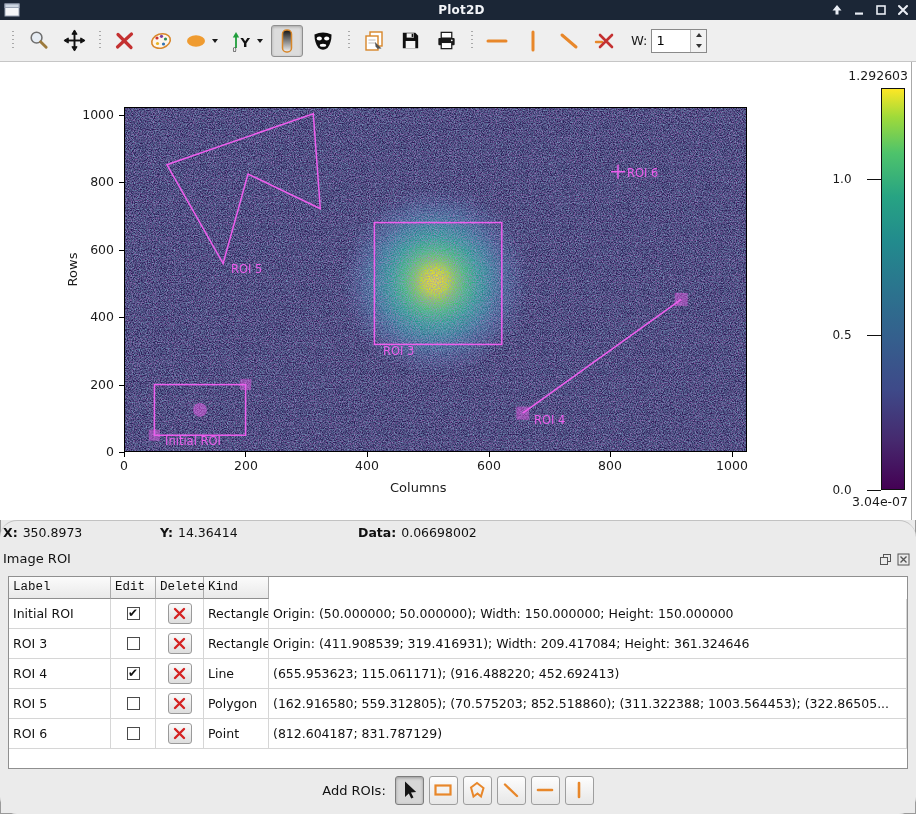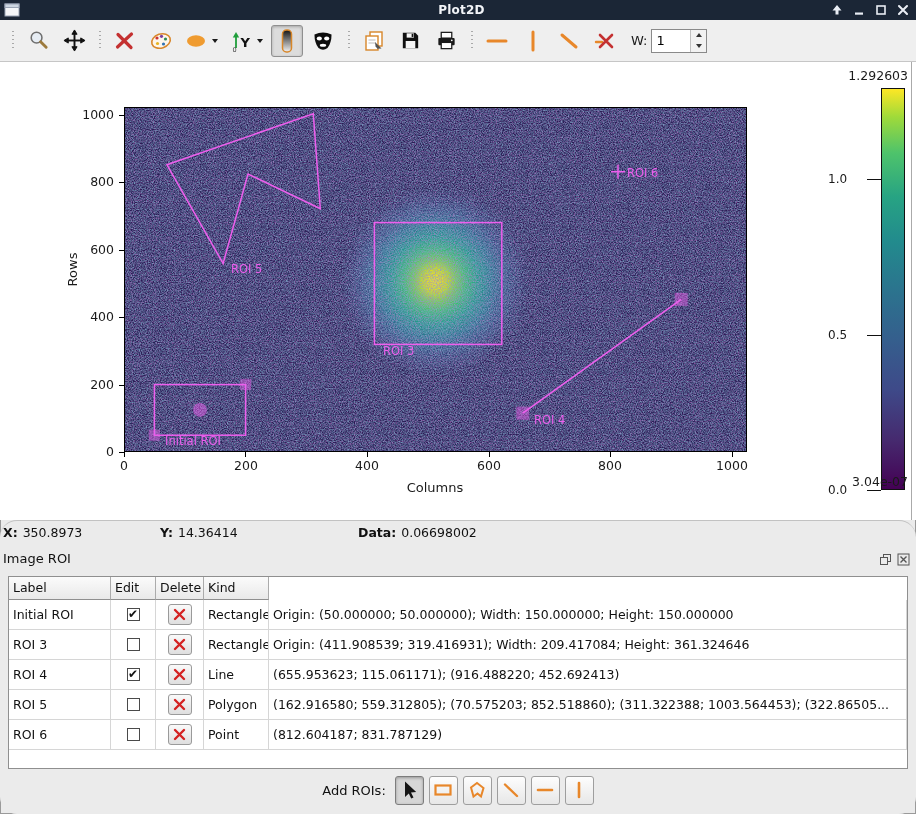--- a/index.html
+++ b/index.html
@@ -26,46 +26,46 @@
   .spinarrows { width:16px; display:flex; flex-direction:column; border-left:1px solid #c0c0c0; }
   .spinarrows .sbtn { flex:1; display:flex; align-items:center; justify-content:center; background:#f2f2f2; }
   .tri-up { width:0; height:0; border-left:3.5px solid transparent; border-right:3.5px solid transparent; border-bottom:4.5px solid #333; }
   .tri-dn { width:0; height:0; border-left:3.5px solid transparent; border-right:3.5px solid transparent; border-top:4.5px solid #333; }
 
   
   .plot-region { position:absolute; left:0; top:62px; width:916px; height:458px; background:#ffffff; }
   .plot-region .edgeline { position:absolute; left:911px; top:0; width:1px; height:458px; background:#aaa; }
   .plotbox { position:absolute; left:124px; top:45px; width:623px; height:345px; }
   .ylab { position:absolute; left:56px; top:200px; transform:rotate(-90deg); transform-origin:center; font-size:13px; color:#1a1a1a; }
-  .xlab { position:absolute; left:390px; top:418px; width:90px; text-align:center; font-size:13px; color:#1a1a1a; }
+  .xlab { position:absolute; left:390px; top:418px; width:90px; font-size:13px; color:#1a1a1a; }
   .ytick { position:absolute; right:802px; width:40px; text-align:right; font-size:12.5px; color:#1a1a1a; line-height:16px; height:16px; }
   .ytickmark { position:absolute; left:119px; width:5px; height:1px; background:#000; }
   .xtick { position:absolute; top:396px; width:40px; text-align:center; font-size:12.5px; color:#1a1a1a; }
   .xtickmark { position:absolute; top:390px; width:1px; height:5px; background:#000; }
 
   
   .cbar { position:absolute; left:881px; top:26px; width:24px; height:402px; border:1px solid #111;
     background:linear-gradient(0deg,#440154 0%,#46296e 12%,#3e4a89 25%,#355e8d 37%,#2b748e 50%,#228b8d 62%,#27a383 73%,#4ec36b 84%,#9fda3a 93%,#fde725 100%); }
   .cbar-max { position:absolute; left:790px; top:6px; width:118px; text-align:right; font-size:12.5px; color:#1a1a1a; }
-  .cbar-min { position:absolute; left:790px; top:412px; width:118px; text-align:right; font-size:12.5px; color:#1a1a1a; }
-  .cbar-tick { position:absolute; right:60px; width:28px; text-align:left; font-size:12px; color:#1a1a1a; line-height:14px; height:14px; }
+  .cbar-min { position:absolute; left:790px; top:432px; width:118px; text-align:right; font-size:12.5px; color:#1a1a1a; }
+  .cbar-tick { position:absolute; right:60px; width:28px; text-align:center; font-size:12px; color:#1a1a1a; line-height:14px; height:14px; }
   .cbar-dash { position:absolute; left:867px; width:14px; height:1px; background:#111; }
 
   
   .lower { position:absolute; left:0; top:520px; width:916px; height:294px; background:#ebebeb; border-top:1px solid #c2c2c2;border-radius:17px; }
   .statusrow { position:absolute; left:0; top:1px; width:916px; height:21px; font-size:12.5px; color:#111; }
   .statusrow .grp { position:absolute; top:3px; white-space:nowrap; }
   .statusrow .lbl { font-weight:bold; margin-right:5px; }
   .dockhead { position:absolute; left:0; top:24px; width:916px; height:28px; }
   .dockhead .dtitle { position:absolute; left:3px; top:6px; font-size:13px; color:#111; }
   .dockhead .dbtns { position:absolute; right:6px; top:6px; display:flex; gap:5px; }
 
   .roitable { position:absolute; left:8px; top:55px; width:900px; height:193px; background:#fff; border:1px solid #8f8f8f; overflow:hidden; }
   .trow { display:grid; grid-template-columns:102px 45px 48px 65px 1fr; }
-  .thead .cell { background:linear-gradient(#fbfbfb,#e9e9e9); border-right:1px solid #ababab; border-bottom:1px solid #8f8f8f; font-size:12.5px; padding:3px 4px 4px 4px; color:#111; }
+  .thead .cell { background:linear-gradient(#fbfbfb,#e9e9e9); border-right:1px solid #ababab; border-bottom:1px solid #8f8f8f; font-size:12.5px; padding:3px 4px 4px 4px; color:#111;font-family:Liberation Mono, monospace; }
   .tbody .cell { border-right:1px solid #d6d6d6; border-bottom:1px solid #d6d6d6; font-size:12.5px; color:#111; height:30px; display:flex; align-items:center; padding:0 4px; white-space:nowrap; overflow:hidden; }
   .cell.center { justify-content:center; padding:0; }
   .checkbox { width:13px; height:13px; border:1px solid #4a4a4a; background:#fff; font-size:12px; line-height:11px; text-align:center; font-weight:bold; color:#111; overflow:visible; }
   .delbtn { width:24px; height:21px; border:1px solid #9a9a9a; border-radius:3px; background:linear-gradient(#fafafa,#dedede); display:flex; align-items:center; justify-content:center; }
 
   .addbar { position:absolute; left:0; top:250px; width:916px; height:38px; display:flex; align-items:center; justify-content:center; gap:5px; }
   .addlabel { font-size:13px; color:#111; margin-right:4px; }
   .abtn { width:29px; height:29px; border:1px solid #9e9e9e; border-radius:3px; background:linear-gradient(#fdfdfd,#e7e7e7); display:flex; align-items:center; justify-content:center; }
   .abtn.pressed { background:#d6d6d6; border-color:#7d7d7d; box-shadow:inset 0 1px 3px rgba(0,0,0,.3); }
 </style>

